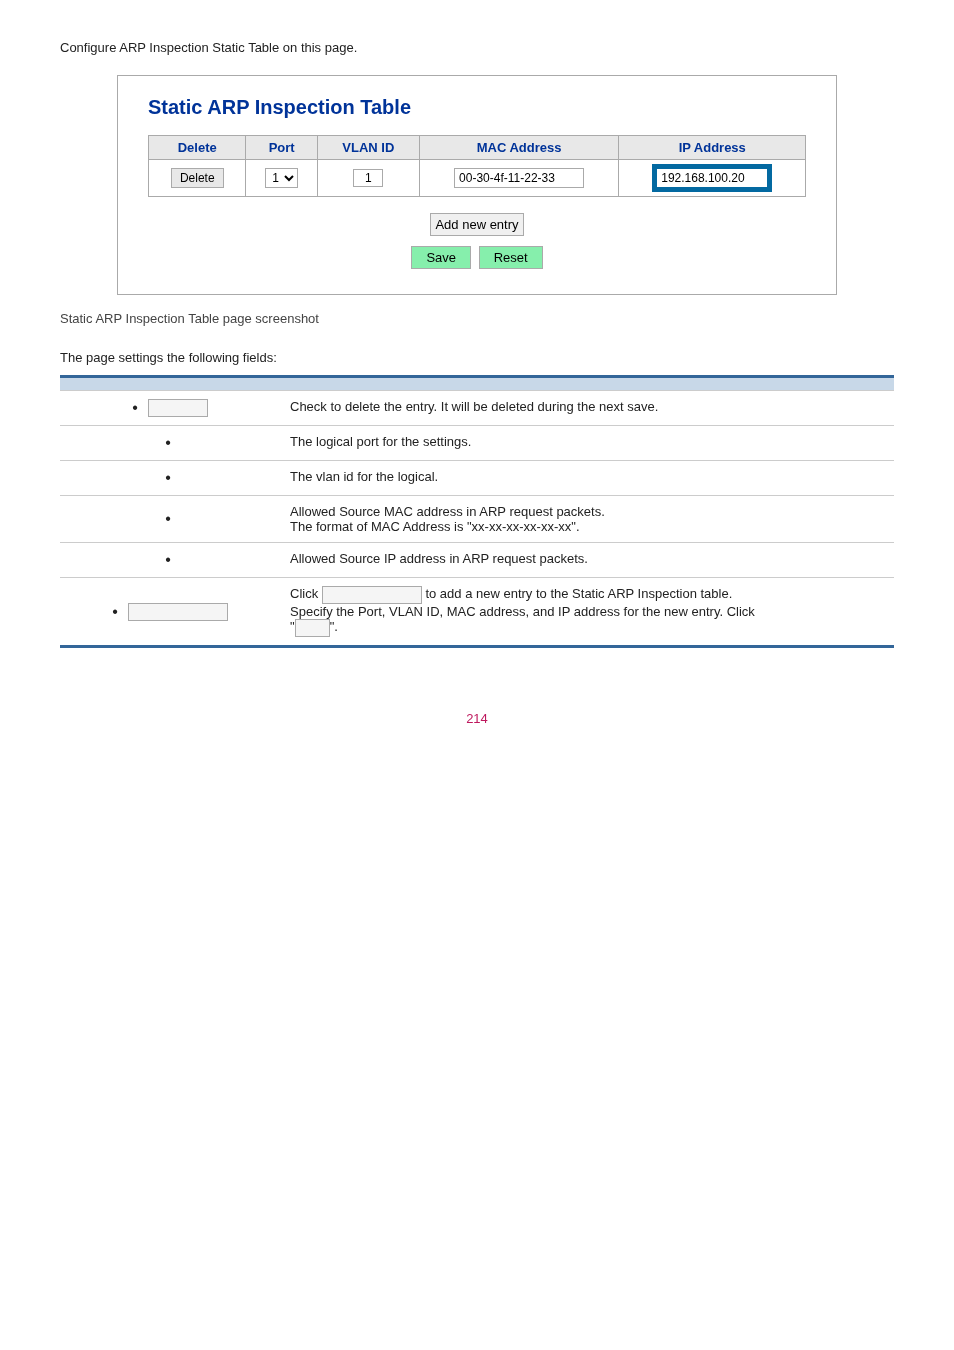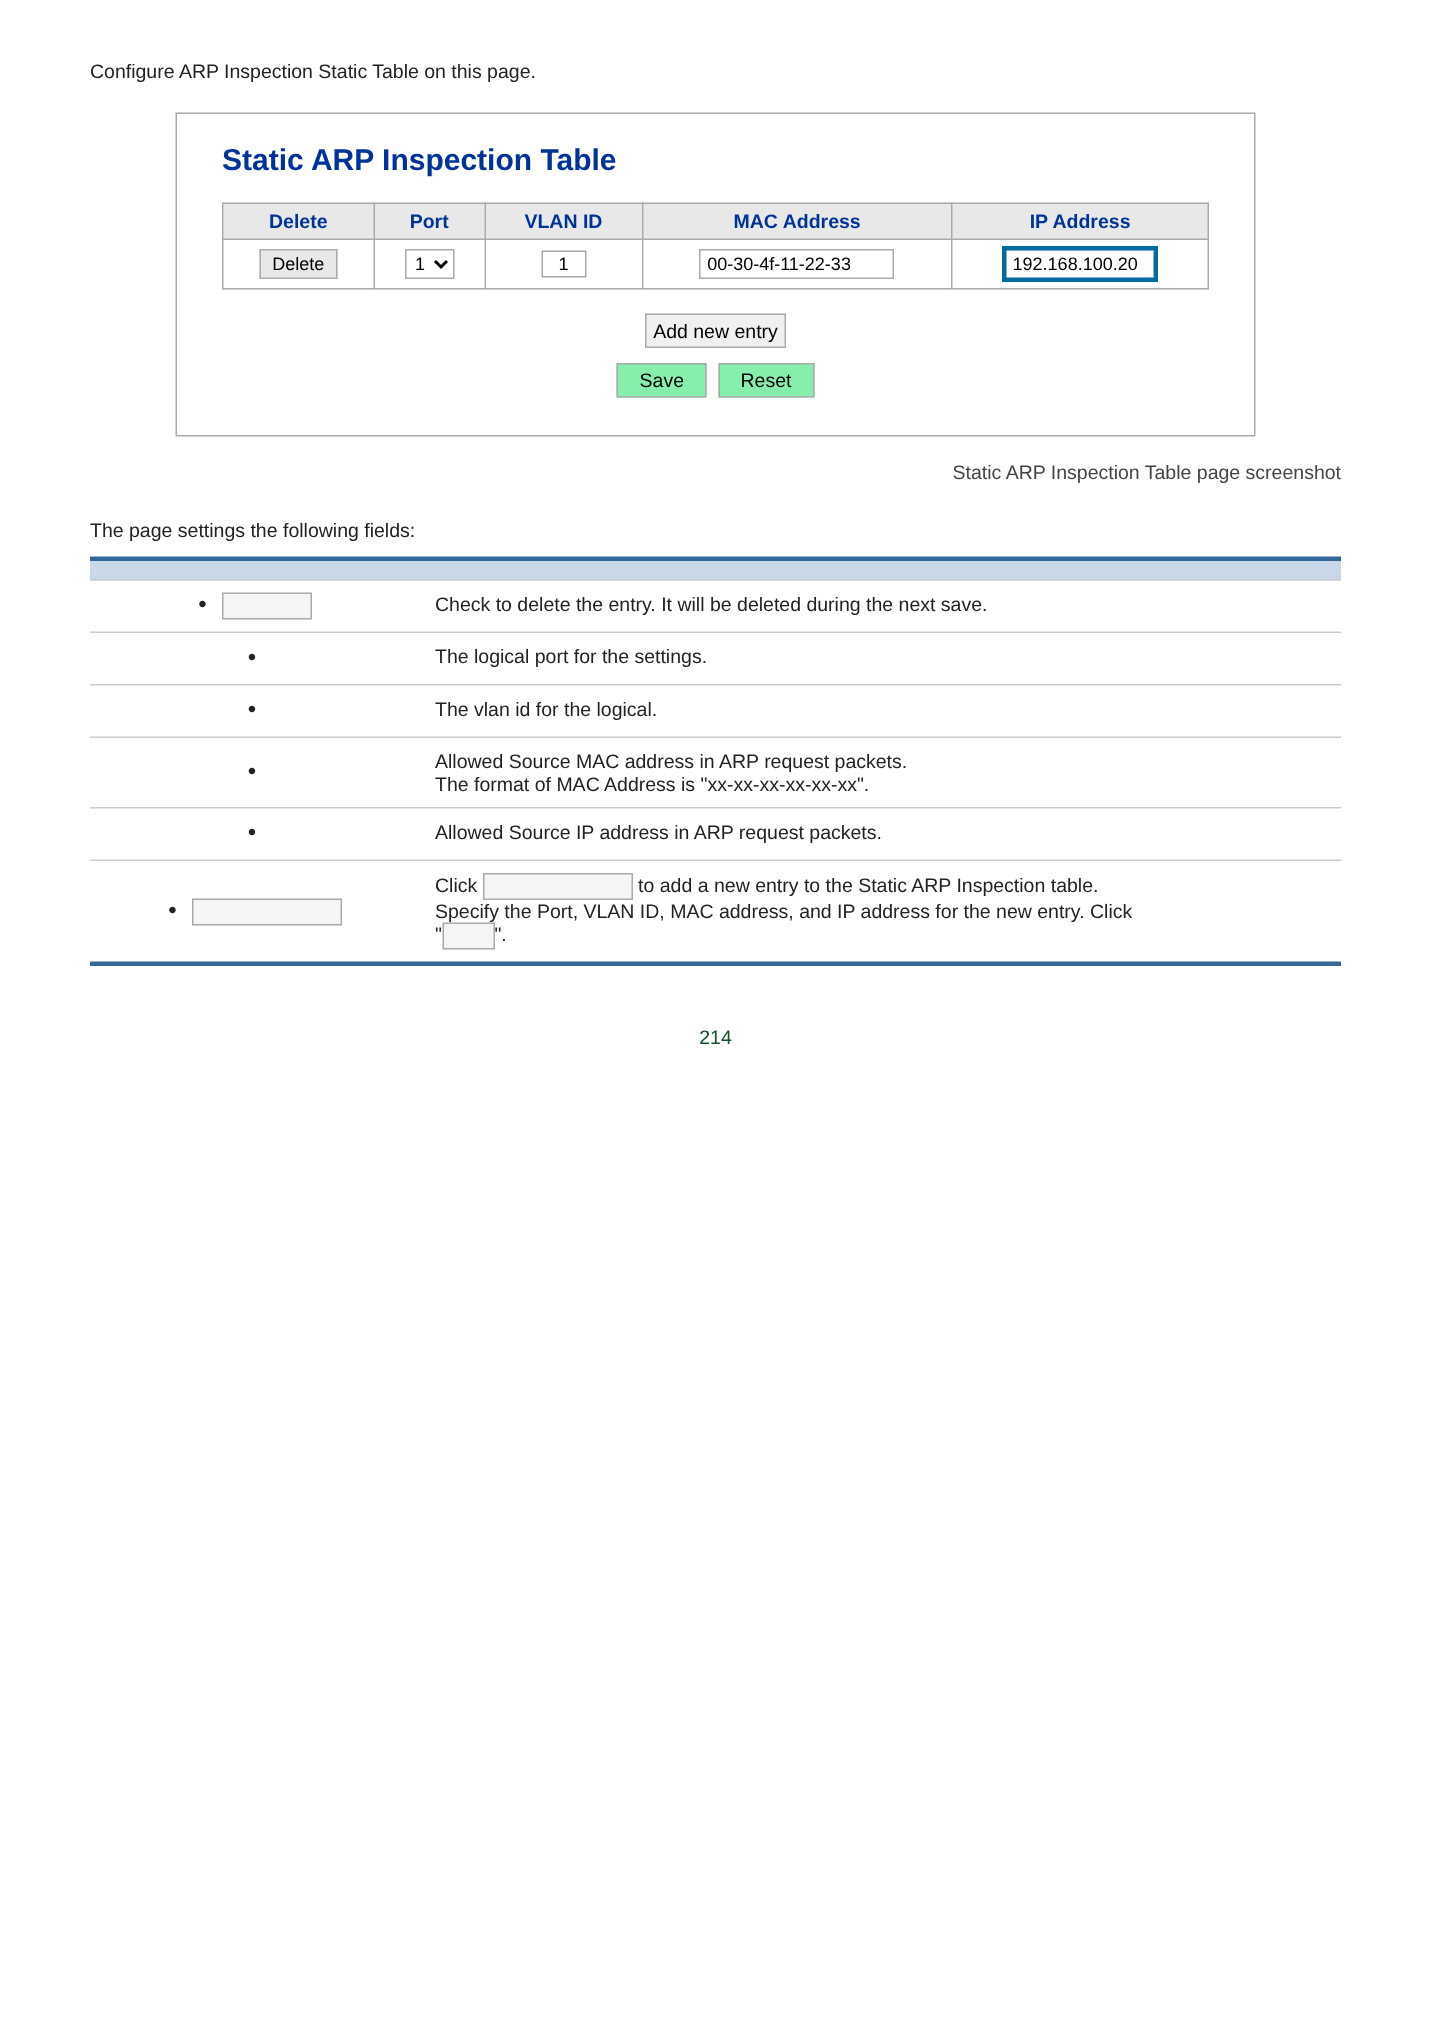--- a/index.html
+++ b/index.html
@@ -74,24 +74,24 @@
       padding: 1px 2px;
       background: #fff;
     }
     .mac-input {
       border: 1px solid #aaa;
       font-size: 12px;
       padding: 2px 4px;
       width: 130px;
     }
     .ip-input {
-      border: 3px solid #0369a1;
+      border: 5px solid #0369a1;
       font-size: 12px;
       padding: 2px 4px;
-      width: 104px;
+      width: 120px;
     }
     .btn-row {
       text-align: center;
       margin-top: 8px;
     }
     .add-entry-btn {
       background: #f0f0f0;
       border: 1px solid #aaa;
       padding: 3px 4px;
       font-size: 13px;
@@ -102,21 +102,21 @@
     }
     .save-btn, .reset-btn {
       background: #86efac;
       border: 1px solid #aaa;
       padding: 3px 14px;
       font-size: 13px;
       cursor: pointer;
       margin: 0 2px;
     }
     .caption-text {
-      text-align: right;
+      text-align: left;
       font-size: 13px;
       color: #444;
       margin-bottom: 24px;
     }
     .fields-intro {
       font-size: 13px;
       margin-bottom: 10px;
     }
     .fields-table {
       width: 100%;
@@ -170,23 +170,23 @@
       height: 18px;
       background: #f5f5f5;
       vertical-align: middle;
     }
     .header-row td {
       background: #c8d8e8;
       padding: 6px 10px;
     }
     .page-number {
       text-align: center;
-      margin-top: 40px;
-      font-size: 13px;
-      color: #14532d;
+      margin-top: 63px;
+      font-size: 13px;
+      color: #be185d;
     }
     .vlan-input {
       border: 1px solid #aaa;
       width: 30px;
       text-align: center;
       font-size: 12px;
       padding: 1px;
     }
   </style>
 </head>

